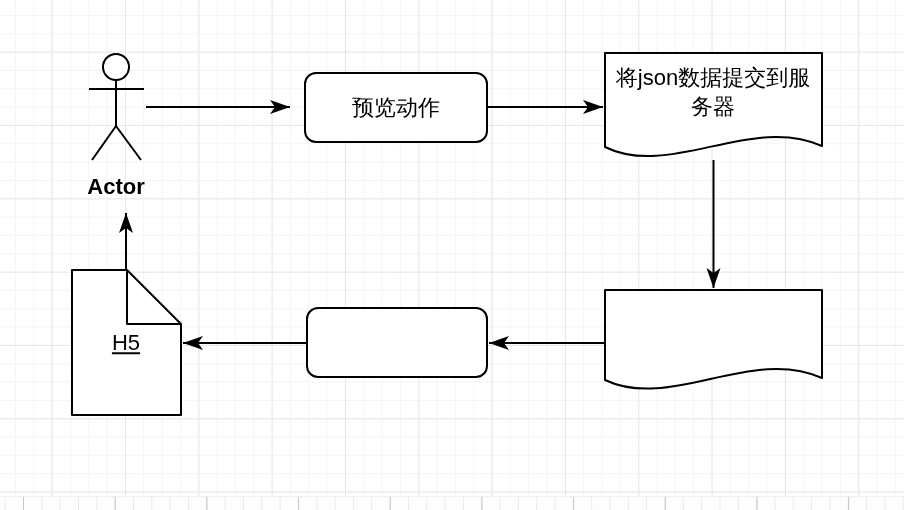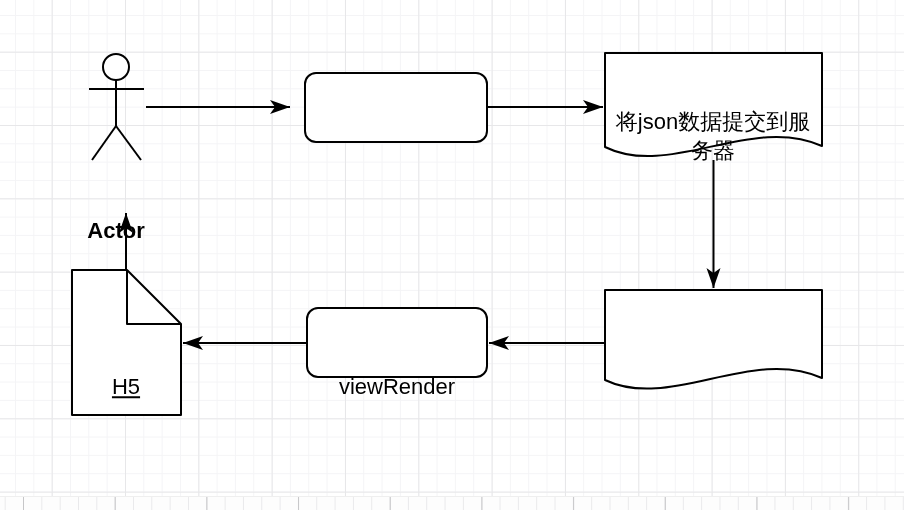--- a/index.html
+++ b/index.html
@@ -44,21 +44,20 @@
   }
   .node-label {
     position: absolute;
     transform: translate(-50%, -50%);
     font-size: 22px;
     line-height: 1.25;
     color: #000000;
     text-align: center;
     white-space: nowrap;
     cursor: default;
-    margin-top: 44px;
   }
   .node-label.wrap {
     white-space: normal;
     width: 212px;
     line-height: 29px;
   }
   #lbl-actor     { left: 116px; top: 187px; font-weight: bold; }
   #lbl-preview   { left: 396px; top: 108px; }
   #lbl-submit    { left: 713px; top:  92px; }
   #lbl-delay     { left: 713px; top: 329px; }
@@ -115,19 +114,19 @@
 
     <line x1="146" y1="107" x2="290" y2="107" stroke="#000000" stroke-width="2" marker-end="url(#arrowhead)"></line>
     <line x1="487" y1="107" x2="603" y2="107" stroke="#000000" stroke-width="2" marker-end="url(#arrowhead)"></line>
     <line x1="713.5" y1="160" x2="713.5" y2="288" stroke="#000000" stroke-width="2" marker-end="url(#arrowhead)"></line>
     <line x1="605" y1="343" x2="489" y2="343" stroke="#000000" stroke-width="2" marker-end="url(#arrowhead)"></line>
     <line x1="307" y1="343" x2="183" y2="343" stroke="#000000" stroke-width="2" marker-end="url(#arrowhead)"></line>
     <line x1="126" y1="270" x2="126" y2="213" stroke="#000000" stroke-width="2" marker-end="url(#arrowhead)"></line>
   </svg>
 
   <div class="node-label" id="lbl-actor">Actor</div>
+  <div class="node-label" id="lbl-preview">预览动作</div>
   <div class="node-label wrap" id="lbl-submit">将json数据提交到服务器</div>
-  <div class="node-label" id="lbl-viewrender">viewRender</div>
   <div class="node-label" id="lbl-h5">H5</div>
 
   <div class="bottom-ruler"></div>
 
 </div>
 
 </body></html>

